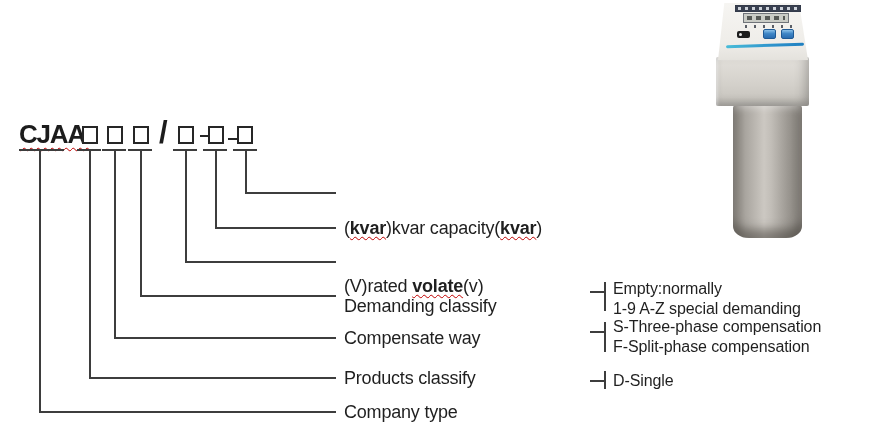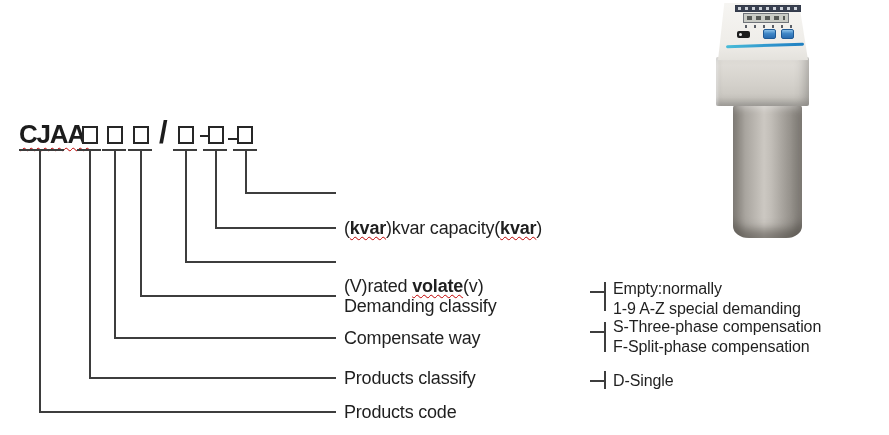--- a/index.html
+++ b/index.html
@@ -93,21 +93,21 @@
   <div class="lshape" style="left:140px;top:150px;width:196px;height:147px;"></div>
   <div class="lshape" style="left:185px;top:150px;width:151px;height:113px;"></div>
   <div class="lshape" style="left:215px;top:150px;width:121px;height:79px;"></div>
   <div class="lshape" style="left:245px;top:150px;width:91px;height:44px;"></div>
 
   <div class="seg-label" style="top:229px;"><span>(</span><span class="sq">kvar</span><span>)kvar capacity(</span><span class="sq">kvar</span><span>)</span></div>
   <div class="seg-label" style="top:263px;margin-top:24px;"><span>(V)rated </span><span class="sq">volate</span><span>(v)</span></div>
   <div class="seg-label" style="top:307px;text-align:center;">Demanding classify</div>
   <div class="seg-label" style="top:339px;">Compensate way</div>
   <div class="seg-label" style="top:379px;">Products classify</div>
-  <div class="seg-label" style="top:413px;">Products code</div>
+  <div class="seg-label" style="top:413px;">Company type</div>
 
   <div class="bracket-h" style="left:590px;top:291px;width:15px;"></div>
   <div class="bracket-v" style="left:604px;top:282px;height:29px;"></div>
   <div class="note" style="top:279px;">
     <div>Empty:normally</div>
     <div>1-9 A-Z special demanding</div>
   </div>
 
   <div class="bracket-h" style="left:590px;top:331px;width:15px;"></div>
   <div class="bracket-v" style="left:604px;top:322px;height:30px;"></div>

